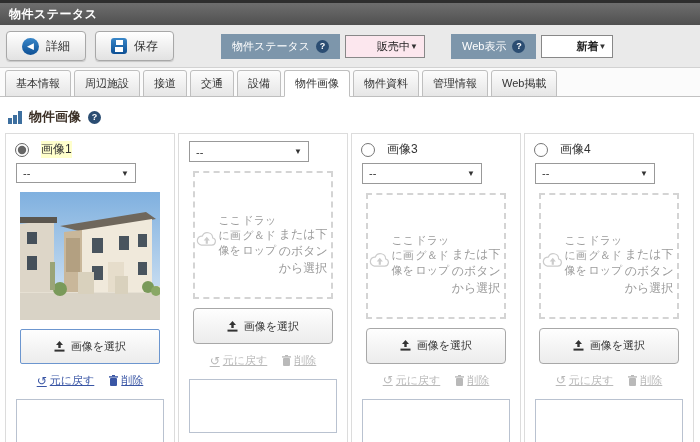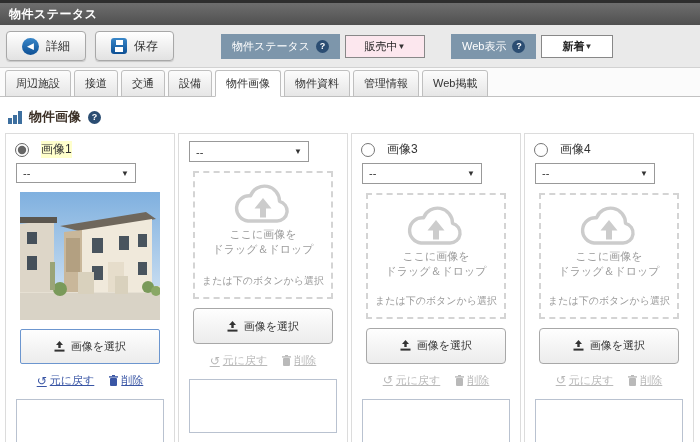--- a/index.html
+++ b/index.html
@@ -22,21 +22,21 @@
     display:inline-flex; align-items:center; justify-content:center; }
   .icon-save { width:16px; height:16px; border-radius:3px;
     background:linear-gradient(#3987c9,#0d4f94); position:relative; }
   .icon-save::before { content:""; position:absolute; top:2px; left:5px; width:7px; height:5px; background:#fff; }
   .icon-save::after  { content:""; position:absolute; bottom:2px; left:4px; width:8px; height:5px; background:#fff; }
   .group-label { height:25px; background:#7d96ab; color:#fff; font-size:11px;
     display:inline-flex; align-items:center; gap:6px; padding:0 11px; }
   .q { width:13px; height:13px; border-radius:50%; background:#2b4d72; color:#fff;
     font-size:9px; font-weight:bold; display:inline-flex; align-items:center; justify-content:center; }
   .sel { height:23px; border:1px solid #888; background:#fff; display:inline-flex;
-    align-items:center; justify-content:center; font-size:11px; color:#222;
+    align-items:center; justify-content:flex-end; font-size:11px; color:#222;
     padding:0 6px; cursor:pointer; margin-left:5px; }
   .sel.pink { background:#fce7ee; width:80px; }
   .sel.white { width:72px;font-weight:bold; }
   .caret { font-size:8px; color:#333; }
   .grp-status { margin-left:38px; display:flex; align-items:center; }
   .grp-web { margin-left:26px; display:flex; align-items:center; }
 
   
   .tabbar { background:#fbfbfb; padding:6px 4px 0 5px; display:flex; align-items:flex-end;
     border-bottom:1px solid #c2c2c2; height:29px; }
@@ -61,24 +61,24 @@
     display:flex; flex-direction:column; align-items:center; padding-top:7px; }
   .card-head { width:150px; display:flex; align-items:center; gap:12px; font-size:12px;
     color:#333; margin-bottom:5px; }
   .card-head input[type=radio]{ width:14px; height:14px; accent-color:#666; cursor:pointer; }
   .card-label.hl { background:#ffffcc; }
   .card-select { width:120px; align-self:flex-start; margin-left:10px; height:21px;
     border:1px solid #999; font-size:11px; color:#333; display:flex; align-items:center;
     justify-content:space-between; padding:0 6px; background:#fff; margin-bottom:9px; cursor:pointer; }
   .photo-wrap { width:140px; height:128px; }
   .dropzone { width:140px; height:128px; border:2px dashed #d4d4d4; display:flex;
-    flex-direction:column; align-items:center; color:#9b9b9b; }
+    flex-direction:row; align-items:center; color:#9b9b9b; }
   .dz-cloud { margin-top:8px; }
   .dz-line { font-size:11px; line-height:15px; }
-  .dz-note { font-size:10px; margin-top:auto; margin-bottom:9px;text-align:center; }
+  .dz-note { font-size:12px; margin-top:auto; margin-bottom:20px; }
   .select-btn { margin-top:9px; width:140px; height:36px; font-size:11px; color:#333;
     display:flex; align-items:center; justify-content:center; gap:6px;
     background:linear-gradient(#fefefe,#ececec); border:1px solid #a8a8a8; border-radius:4px; cursor:pointer; }
   .card.has-image .select-btn { border:1px solid #6c96cf; border-radius:2px; }
   .links { display:flex; gap:15px; margin-top:9px; font-size:11px; }
   .link { display:inline-flex; align-items:center; gap:3px; color:#b9b9b9;
     text-decoration:underline; cursor:pointer; }
   .card.has-image .link { color:#3a56a5; }
   .u-ic { font-size:12px; text-decoration:none; }
   .note-box { width:148px; height:54px; border:1px solid #b9c2d0; margin-top:11px;
@@ -118,20 +118,23 @@
       <span class="q">?</span>
     </span>
     <span class="sel white">
       <span>新着</span>
       <span class="caret">▼</span>
     </span>
   </div>
 </div>
 
 <div class="tabbar" id="tabbar">
+    <div class="tab">
+    <span>基本情報</span>
+  </div>
     <div class="tab">
     <span>周辺施設</span>
   </div>
     <div class="tab">
     <span>接道</span>
   </div>
     <div class="tab">
     <span>交通</span>
   </div>
     <div class="tab">

